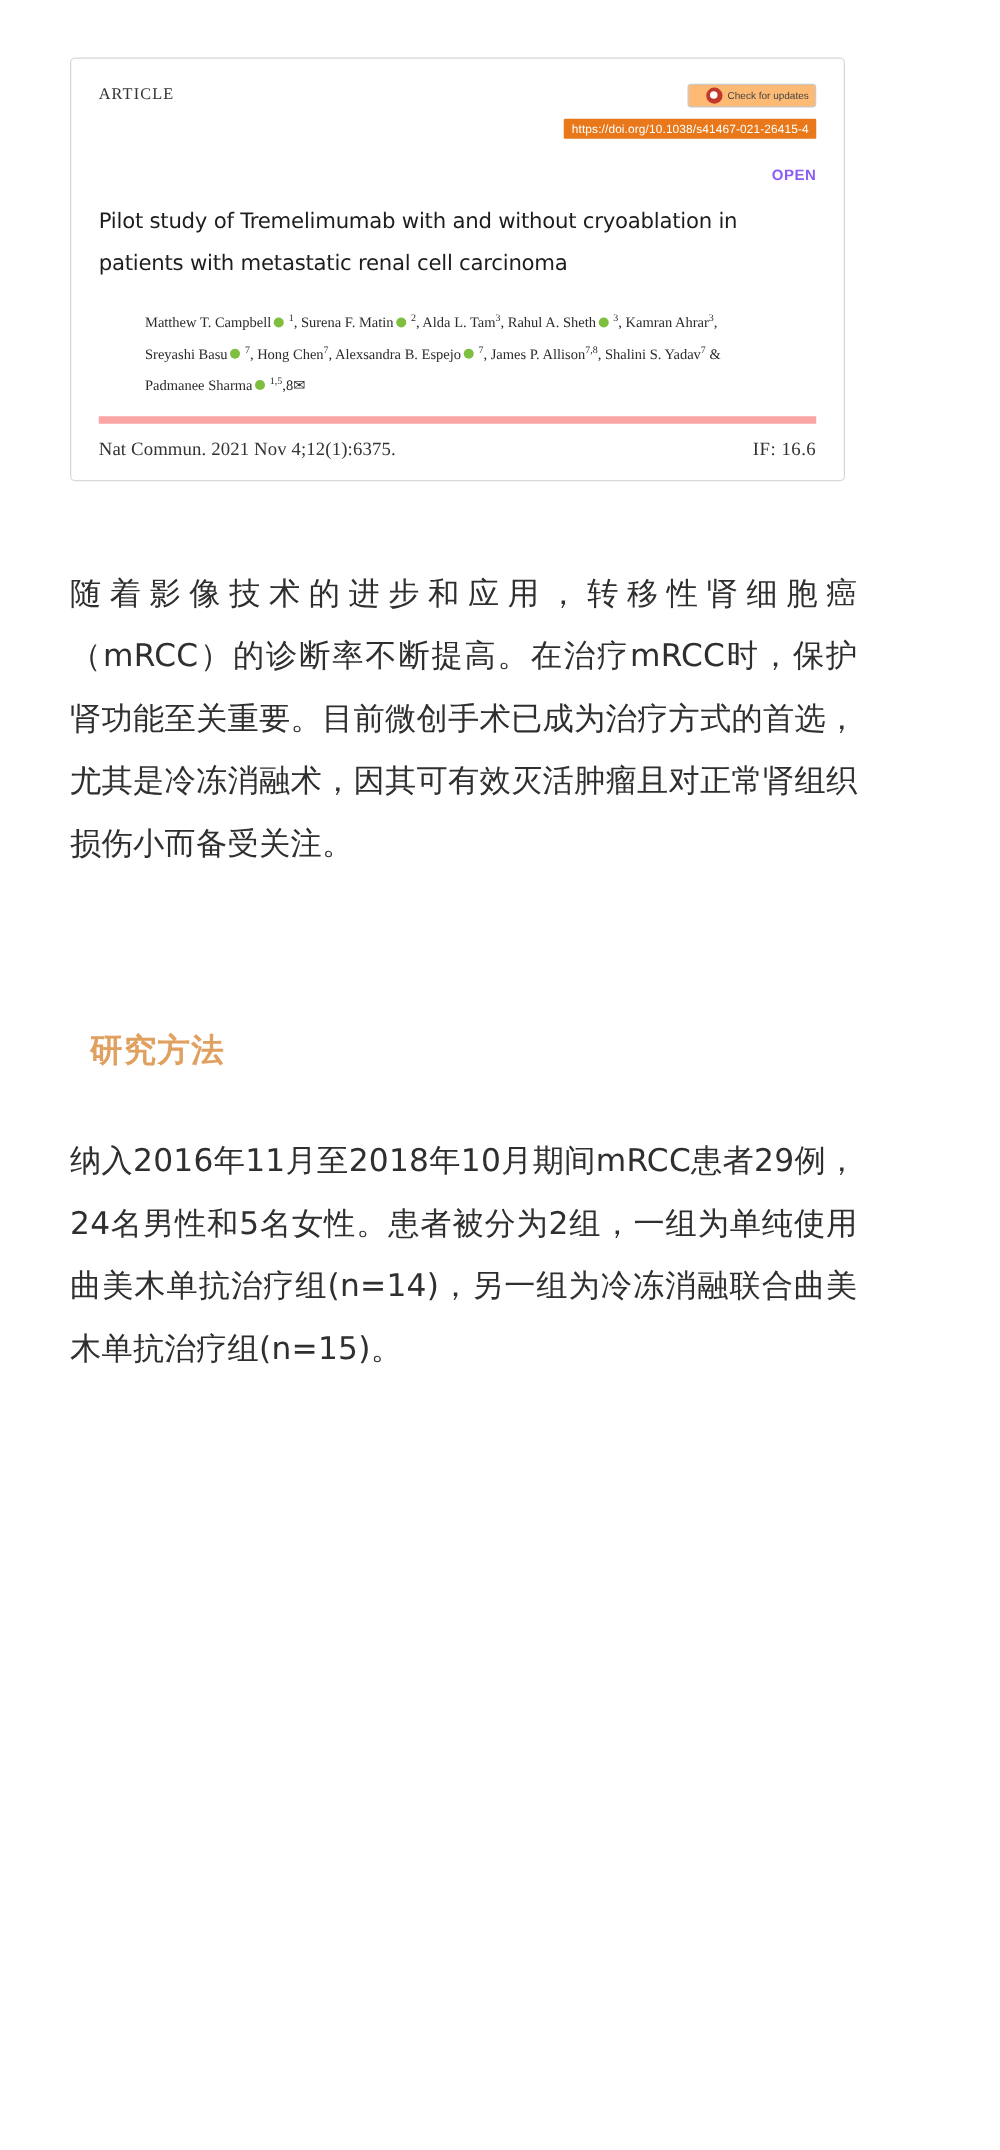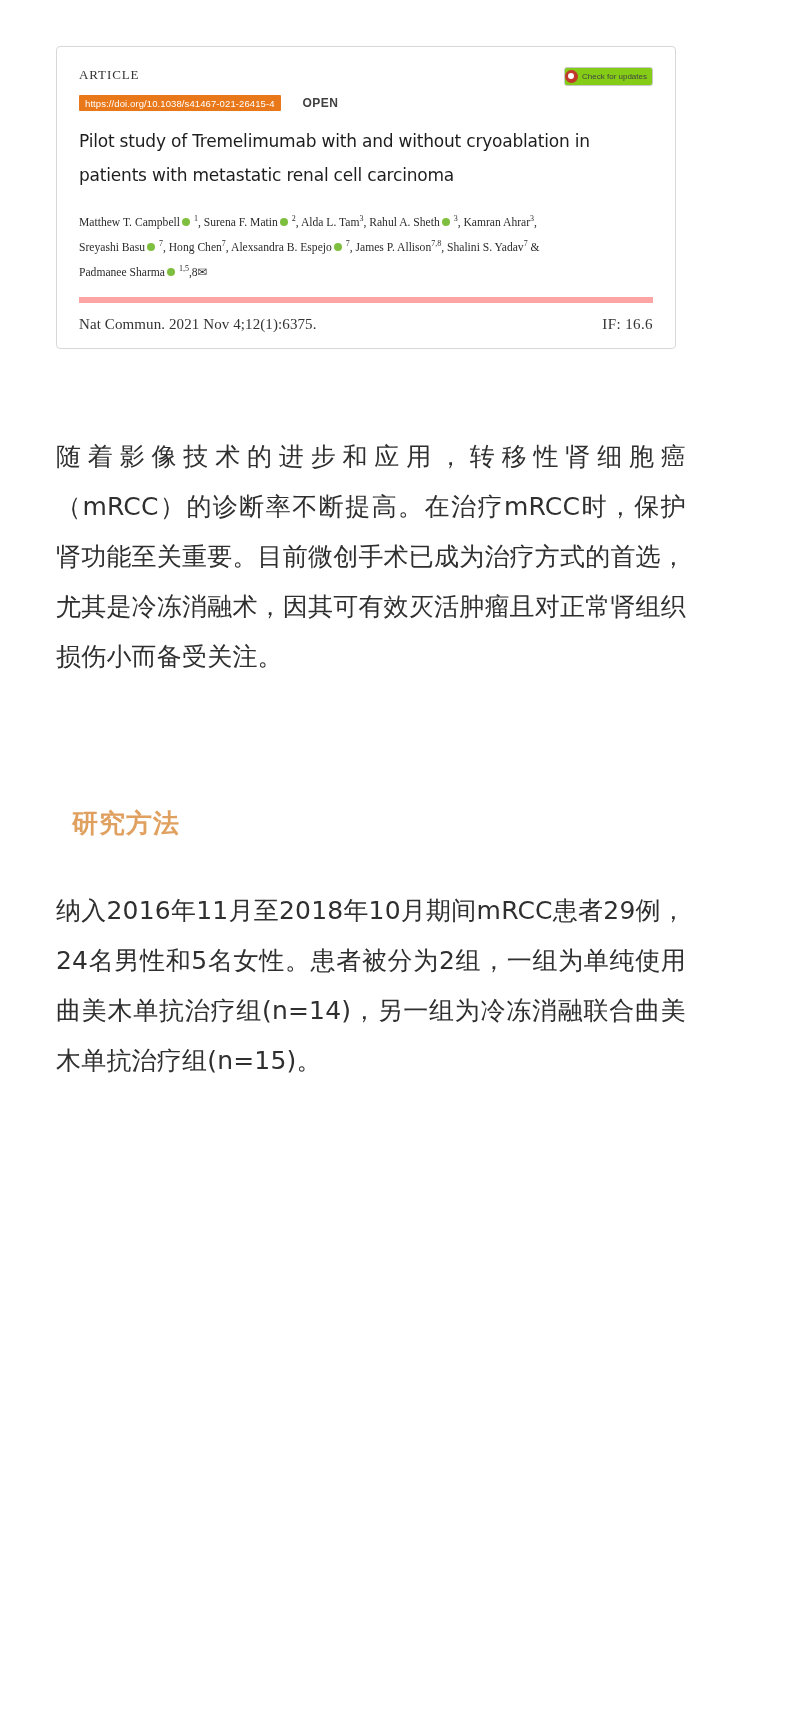--- a/index.html
+++ b/index.html
@@ -43,22 +43,22 @@
     letter-spacing: 0.9px;
     color: #333;
     font-family: "Liberation Serif", serif;
   }
   .check-updates {
     display: flex;
     align-items: center;
     gap: 4px;
     border: 1px solid #c9c9c9;
     border-radius: 3px;
-    padding: 2px 5px 2px 0;
-    background: #84cc16;
+    padding: 2px 5px 2px 14px;
+    background: #fdba74;
   }
   .check-updates .cu-mark {
     width: 13px;
     height: 13px;
     border-radius: 50%;
     background: #c0392b;
     position: relative;
     flex: 0 0 auto;
   }
   .check-updates .cu-mark::after {
@@ -73,35 +73,36 @@
   }
   .check-updates .cu-text {
     font-size: 8px;
     color: #444;
     white-space: nowrap;
   }
 
   .doi-row {
     margin-top: 9px;
     display: flex;
-    align-items: center;
+    align-items: flex-end;
     gap: 22px;
+    flex-direction: column;
   }
   .doi-badge {
     background: #e8781a;
     color: #ffffff;
     font-size: 9.5px;
     letter-spacing: 0.1px;
     padding: 2.5px 6px;
     border-radius: 1px;
     font-family: "Liberation Sans", sans-serif;
     white-space: nowrap;
   }
   .open-label {
-    color: #404040;
+    color: #8b5cf6;
     font-size: 12px;
     font-weight: bold;
     letter-spacing: 0.4px;
   }
 
   .article-title {
     margin-top: 13px;
     font-family: "DejaVu Sans", sans-serif;
     font-size: 17px;
     line-height: 34px;
@@ -109,20 +110,21 @@
     font-weight: 400;
     letter-spacing: -0.2px;
   }
 
   .authors {
     margin-top: 16px;
     font-size: 11.6px;
     line-height: 21px;
     color: #2b2b2b;
     font-family: "Liberation Serif", serif;
+    margin-left: 37px;
   }
   .authors sup {
     font-size: 8px;
     vertical-align: super;
   }
   .orcid {
     display: inline-block;
     width: 8px;
     height: 8px;
     border-radius: 50%;
@@ -143,21 +145,21 @@
     font-size: 15px;
     color: #333333;
   }
   .journal-cite { letter-spacing: 0.1px; }
   .journal-if { letter-spacing: 0.4px; }
 
   
   .body {
     position: absolute;
     left: 56px;
-    top: 432px;
+    top: 450px;
     width: 630px;
   }
   p.cn {
     margin: 0 0 0 0;
     font-family: "DejaVu Sans", sans-serif;
     font-size: 25px;
     line-height: 50px;
     color: #2f2f2f;
     text-align: justify;
     text-justify: inter-character;

